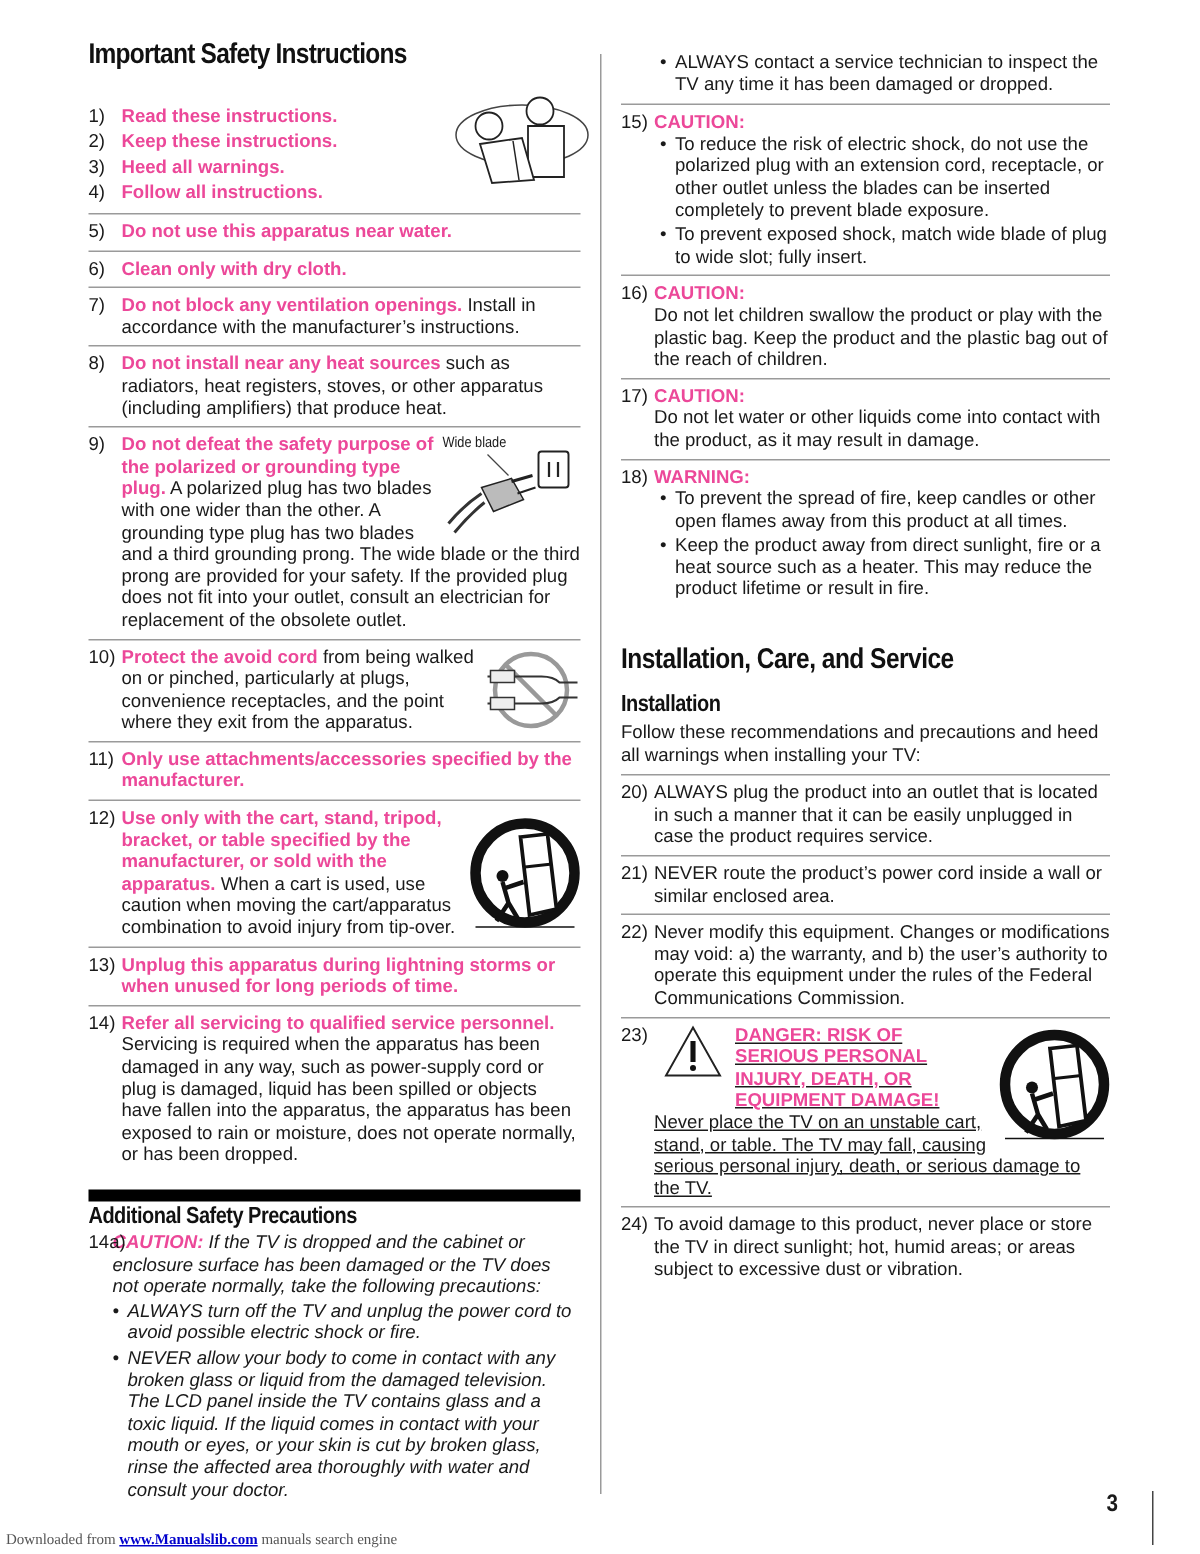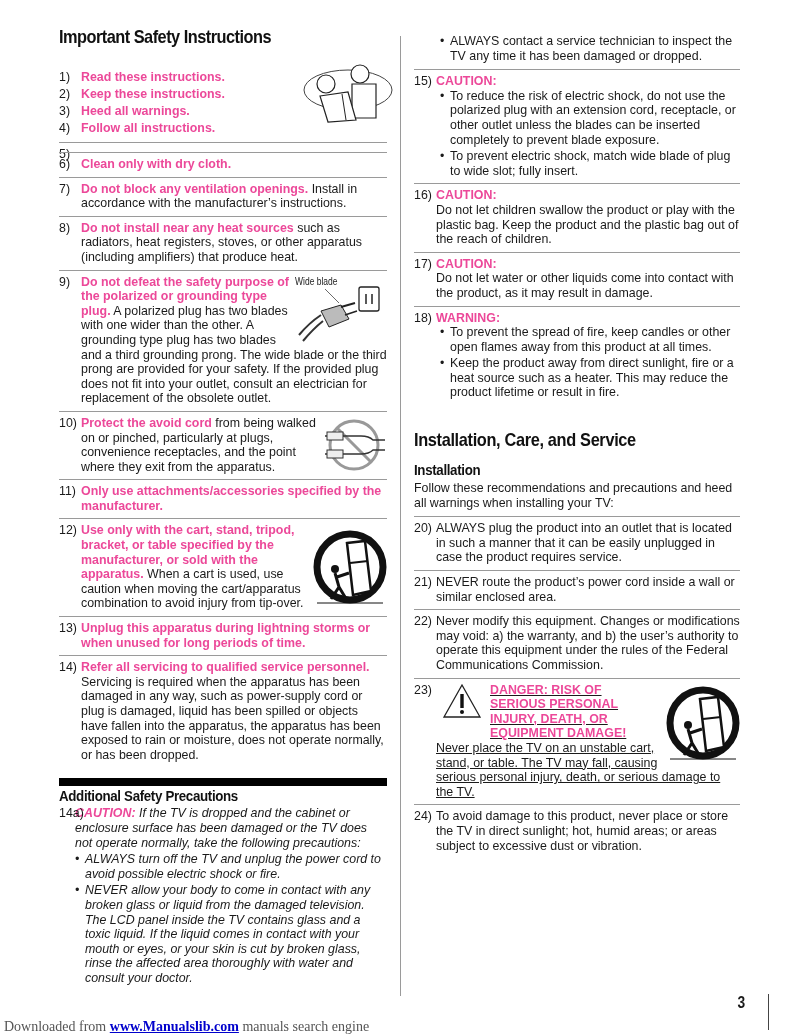--- a/index.html
+++ b/index.html
@@ -17,21 +17,21 @@
   .item.noline { border-top:none; }
   .num { position:absolute; left:0; top:4px; width:22px; }
   .body { margin-left:22px; }
   b { font-weight:bold; color:#ec4899; }
   .bul { position:relative; padding-left:10px; }
   .bul::before { content:"\2022"; position:absolute; left:0; top:0; }
   .warnrow { display:flex; }
   .warnicon { width:44px; flex:none; margin-left:6px; }
   .black-bar { height:8px; background:#000; margin-top:6px; }
   .ill { position:absolute; }
-  .footer-dl { position:absolute; left:4px; top:1020px; font-family:"Liberation Serif", serif; font-size:14px; color:#555; }
+  .footer-dl { position:absolute; left:4px; top:1020px; font-family:"Liberation Serif", serif; font-size:10px; color:#555; }
   .footer-dl a { color:#0000cc; text-decoration:underline; font-weight:bold; }
   .pagenum { position:absolute; left:737px; top:996px; font-weight:bold; font-size:16px; transform:scaleX(0.86); }
   .pagebar { position:absolute; left:768px; top:994px; width:1px; height:36px; background:#444; }
 </style>
 </head>
 <body>
 
 <div class="divider-v"></div>
 
 <h1 class="title" style="left:59px; top:30px;">Important Safety Instructions</h1>
@@ -39,20 +39,21 @@
 <div class="col left" style="top:66px;">
   <div class="item noline" style="padding-bottom:2px;">
     <div style="position:relative;height:15px;"><span class="num" style="top:0">1)</span><span class="body"><b>Read these instructions.</b></span></div>
     <div style="position:relative;height:15px;margin-top:2px;"><span class="num" style="top:0">2)</span><span class="body"><b>Keep these instructions.</b></span></div>
     <div style="position:relative;height:15px;margin-top:2px;"><span class="num" style="top:0">3)</span><span class="body"><b>Heed all warnings.</b></span></div>
     <div style="position:relative;height:15px;margin-top:2px;"><span class="num" style="top:0">4)</span><span class="body"><b>Follow all instructions.</b></span></div>
   </div>
 
   <div class="item" style="margin-top:4px;">
       <span class="num">5)</span>
+      <div class="body"><b>Do not use this apparatus near water.</b></div>
     </div>
   <div class="item">
       <span class="num">6)</span>
       <div class="body"><b>Clean only with dry cloth.</b></div>
     </div>
   <div class="item">
       <span class="num">7)</span>
       <div class="body"><b>Do not block any ventilation openings.</b><span> Install in accordance with the manufacturer’s instructions.</span></div>
     </div>
   <div class="item">
@@ -153,21 +154,21 @@
   </svg>
 </div>
 
 <div class="col right" style="top:34px;">
   <div style="margin-left:26px; padding-bottom:6px;" class="bul">ALWAYS contact a service technician to inspect the TV any time it has been damaged or dropped.</div>
 
   <div class="item">
       <span class="num">15)</span>
     <div class="body"><b>CAUTION:</b>
       <div class="bul" style="margin-left:4px;">To reduce the risk of electric shock, do not use the polarized plug with an extension cord, receptacle, or other outlet unless the blades can be inserted completely to prevent blade exposure.</div>
-      <div class="bul" style="margin-left:4px; margin-top:2px;">To prevent electric shock, match wide blade of plug to wide slot; fully insert.</div>
+      <div class="bul" style="margin-left:4px; margin-top:2px;">To prevent exposed shock, match wide blade of plug to wide slot; fully insert.</div>
     </div>
   </div>
   <div class="item">
       <span class="num">16)</span>
     <div class="body"><b>CAUTION:</b><div>Do not let children swallow the product or play with the plastic bag. Keep the product and the plastic bag out of the reach of children.</div></div>
   </div>
   <div class="item">
       <span class="num">17)</span>
     <div class="body"><b>CAUTION:</b><div>Do not let water or other liquids come into contact with the product, as it may result in damage.</div></div>
   </div>

